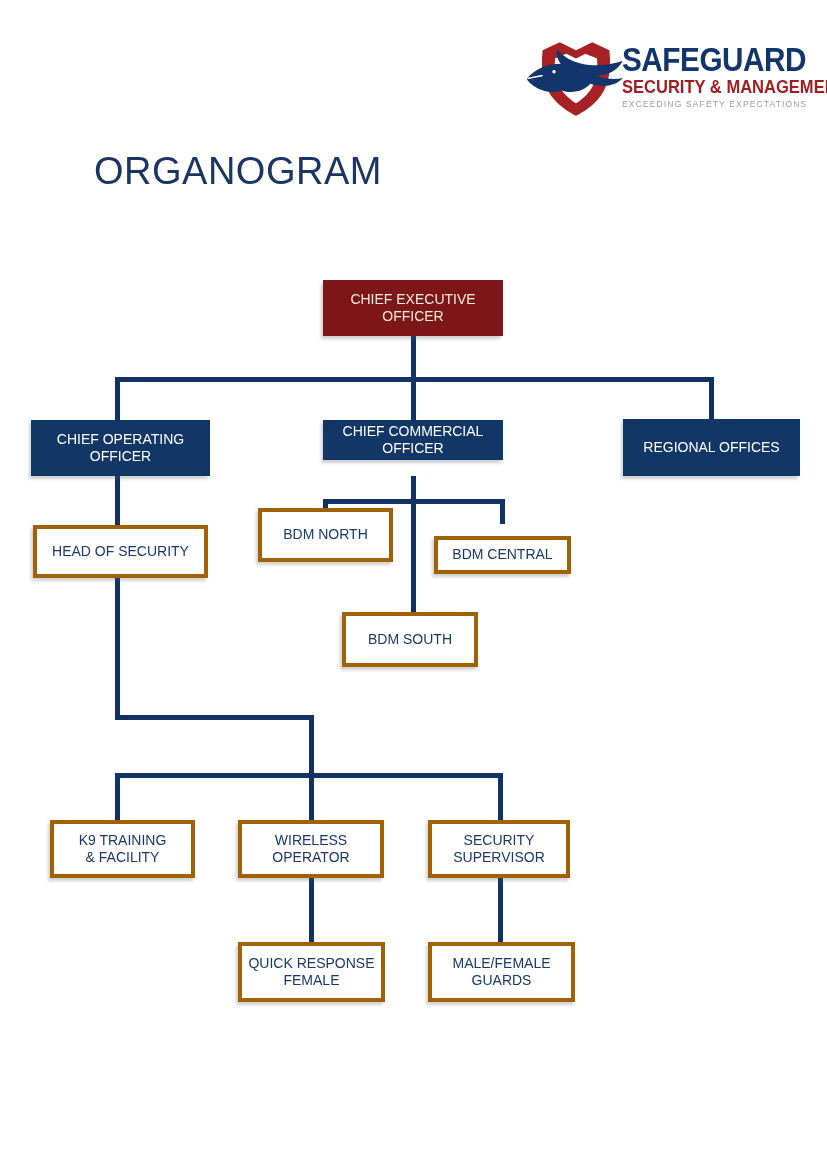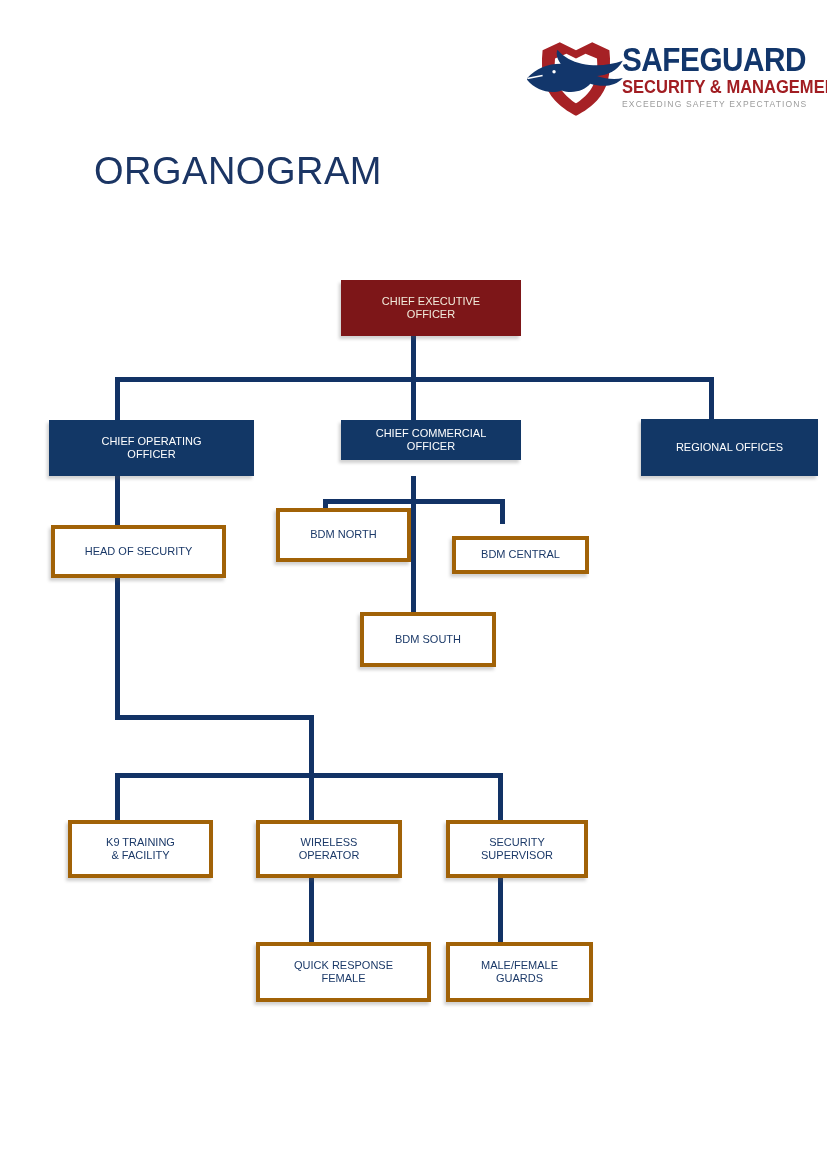--- a/index.html
+++ b/index.html
@@ -22,23 +22,22 @@
     letter-spacing:1.15px;white-space:nowrap;
   }
   
   .page-title{
     position:absolute;left:62px;top:150px;font-size:38px;color:#1B3564;letter-spacing:0.5px;margin-left:32px;
   }
   
   .node{
     position:absolute;box-sizing:border-box;display:flex;flex-direction:column;
     align-items:center;justify-content:center;text-align:center;
-    font-size:11px;line-height:1.22;z-index:2;
+    font-size:14px;line-height:1.22;z-index:2;
     box-shadow:-2px 3px 3px rgba(90,90,90,0.28);
-    margin-left:18px;
   }
   .node span{display:block;}
   .maroon-filled{background:#7D1618;color:#F2ECDC;}
   .navy-filled{background:#123766;color:#FFFFFF;}
   .maroon-outline{background:#FFFFFF;border:4px solid #a16207;color:#1B3968;}
   
   .cline{position:absolute;background:#123265;z-index:1;}
 </style>
 </head>
 <body>
@@ -75,21 +74,21 @@
   <div class="cline" style="left:115px;top:773px;width:5px;height:47px"></div>
   <div class="cline" style="left:498px;top:773px;width:5px;height:47px"></div>
   <div class="cline" style="left:309px;top:878px;width:5px;height:64px"></div>
   <div class="cline" style="left:498px;top:878px;width:5px;height:64px"></div>
 
   <div class="node maroon-filled" style="left:323px;top:280px;width:180px;height:56px">
     <span>CHIEF EXECUTIVE</span>
     <span>OFFICER</span>
   </div>
 
-  <div class="node navy-filled" style="left:31px;top:420px;width:205px;height:56px">
+  <div class="node navy-filled" style="left:31px;top:420px;width:179px;height:56px">
     <span>CHIEF OPERATING</span>
     <span>OFFICER</span>
   </div>
 
   <div class="node navy-filled" style="left:323px;top:420px;width:180px;height:40px">
     <span>CHIEF COMMERCIAL</span>
     <span>OFFICER</span>
   </div>
 
   <div class="node navy-filled" style="left:623px;top:419px;width:177px;height:57px">
@@ -125,21 +124,21 @@
   <div class="node maroon-outline" style="left:238px;top:820px;width:146px;height:58px">
     <span>WIRELESS</span>
     <span>OPERATOR</span>
   </div>
 
   <div class="node maroon-outline" style="left:428px;top:820px;width:142px;height:58px">
     <span>SECURITY</span>
     <span>SUPERVISOR</span>
   </div>
 
-  <div class="node maroon-outline" style="left:238px;top:942px;width:175px;height:60px">
+  <div class="node maroon-outline" style="left:238px;top:942px;width:147px;height:60px">
     <span>QUICK RESPONSE</span>
     <span>FEMALE</span>
   </div>
 
   <div class="node maroon-outline" style="left:428px;top:942px;width:147px;height:60px">
     <span>MALE/FEMALE</span>
     <span>GUARDS</span>
   </div>
 
 </div>

